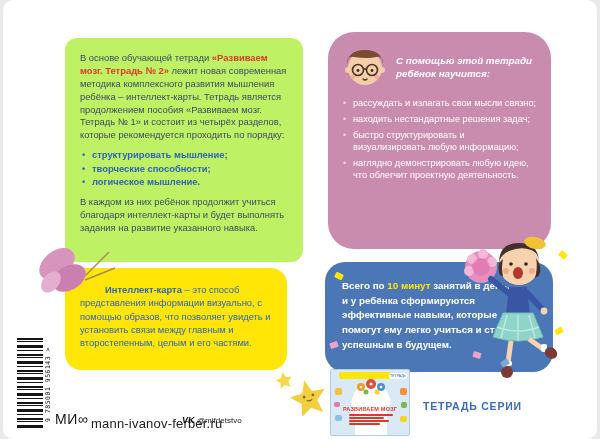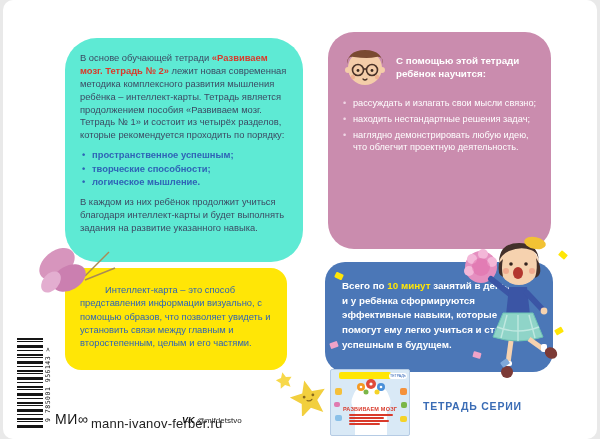--- a/index.html
+++ b/index.html
@@ -3,42 +3,42 @@
 <meta charset="utf-8">
 <style>
   * { margin:0; padding:0; box-sizing:border-box; }
   html,body { width:600px; height:439px; }
   body { background:#e9e9e9; font-family:"Liberation Sans", sans-serif; }
   .cover { position:absolute; left:3px; top:0; width:594px; height:439px;
            background:#ffffff; border-radius:10px; overflow:hidden; }
 
   
   .box-intro { position:absolute; left:62px; top:38px; width:238px; height:224px;
-    background:#5eead4; border-radius:32px; padding:14px 15px;
+    background:#bef264; border-radius:12px; padding:14px 15px;
     color:#3c4a63; font-size:9.4px; line-height:1.37; }
   .box-intro .hl { color:#d93a2b; font-weight:bold; }
   .blue-list { list-style:none; margin:6px 0 7px 2px; }
   .blue-list li { color:#2f64b6; font-weight:bold; padding-left:10px; position:relative; line-height:1.45; }
   .blue-list li::before { content:"•"; position:absolute; left:0; color:#2f64b6; }
 
   
   .box-skills { position:absolute; left:325px; top:32px; width:223px; height:217px;
     background:#ca8cae; border-radius:26px; padding:12px 12px 10px 14px;
     color:#ffffff; font-size:9.2px; line-height:1.3; }
   .skills-head { display:flex; align-items:center; gap:8px; margin-bottom:8px; }
-  .skills-title { font-weight:bold; font-size:9.8px; line-height:1.35; }
+  .skills-title { font-weight:bold; font-size:9.8px; line-height:1.35;font-style:italic; }
   .white-list { list-style:none; }
   .white-list li { padding-left:11px; position:relative; margin-bottom:4px; }
   .white-list li::before { content:"•"; position:absolute; left:1px; color:#f0d5e4; }
 
   
   .box-mindmap { position:absolute; left:62px; top:268px; width:222px; height:102px;
     background:#ffe606; border-radius:16px; padding:15px 15px;
     color:#2f64b6; font-size:9.4px; line-height:1.42; }
-  .box-mindmap .hl { font-weight:normal;padding-left:25px; }
+  .box-mindmap .hl { font-weight:bold;padding-left:25px; }
 
   
   .box-minutes { position:absolute; left:322px; top:262px; width:228px; height:110px;
     background:#4b77b7; border-radius:20px; padding:17px 35px 12px 17px;
     color:#ffffff; font-weight:bold; font-size:9.8px; line-height:1.5; }
   .box-minutes .hl { color:#ffe606; }
 
   
   .deco { position:absolute; }
   .confetti { position:absolute; width:8px; height:6px; border-radius:1px; }
@@ -75,21 +75,21 @@
     font-size:10.5px; line-height:1.55; letter-spacing:0.8px; }
 </style>
 </head>
 <body>
 
 <div class="cover">
 
   <div class="box-intro">
     <p><span>В основе обучающей тетради </span><span class="hl">«Развиваем мозг. Тетрадь № 2»</span><span> лежит новая современная методика комплексного развития мышления ребёнка – интеллект-карты. Тетрадь является продолжением пособия «Развиваем мозг. Тетрадь № 1» и состоит из четырёх разделов, которые рекомендуется проходить по порядку:</span></p>
     <ul class="blue-list">
-      <li>пространственное успешным;</li>
+      <li>структурировать мышление;</li>
       <li>творческие способности;</li>
       <li>логическое мышление.</li>
     </ul>
     <p>В каждом из них ребёнок продолжит учиться благодаря интеллект-карты и будет выполнять задания на развитие указанного навыка.</p>
   </div>
 
   <div class="box-skills">
     <div class="skills-head">
       <svg width="46" height="46" viewBox="0 0 46 46" style="flex:0 0 auto;">
         <circle cx="23" cy="24" r="17" fill="#f4cda9"></circle>
@@ -104,20 +104,21 @@
         <circle cx="30" cy="26.5" r="1.4" fill="#3a2a20"></circle>
         <circle cx="11" cy="33" r="2.2" fill="#eeab8b" opacity="0.8"></circle>
         <circle cx="35" cy="33" r="2.2" fill="#eeab8b" opacity="0.8"></circle>
         <path d="M21 35 Q23 37 25 35" stroke="#4a3328" stroke-width="1.3" fill="none" stroke-linecap="round"></path>
       </svg>
       <div class="skills-title">С помощью этой тетради ребёнок научится:</div>
     </div>
     <ul class="white-list">
       <li>рассуждать и излагать свои мысли связно;</li>
       <li>находить нестандартные решения задач;</li>
+      <li>быстро структурировать и визуализировать любую информацию;</li>
       <li>наглядно демонстрировать любую идею, что облегчит проектную деятельность.</li>
     </ul>
   </div>
 
   <div class="box-mindmap">
     <p><span class="hl">Интеллект-карта</span><span> – это способ представления информации визуально, с помощью образов, что позволяет увидеть и установить связи между главным и второстепенным, целым и его частями.</span></p>
   </div>
 
   <div class="box-minutes">
     <p><span>Всего по </span><span class="hl">10 минут</span><span> занятий в день, и у ребёнка сформируются эффективные навыки, которые помогут ему легко учиться и стать успешным в будущем.</span></p>

